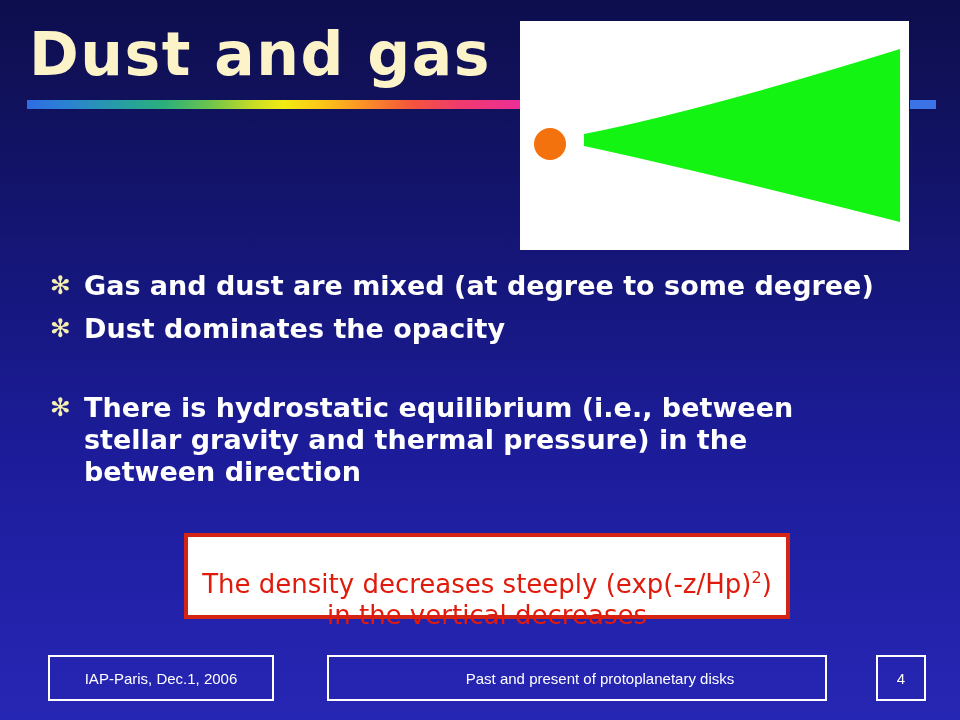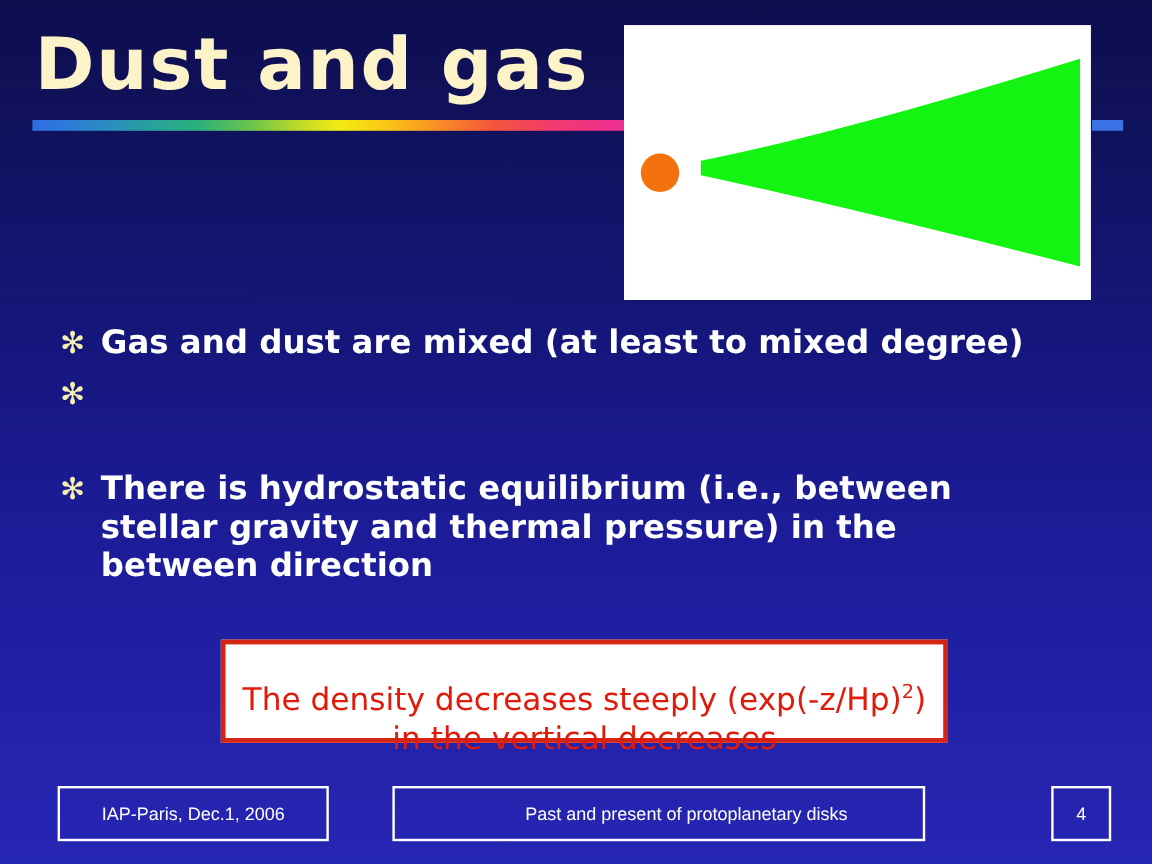--- a/index.html
+++ b/index.html
@@ -138,21 +138,21 @@
     box-sizing: border-box;
     display: flex;
     align-items: center;
     justify-content: center;
     color: #ffffff;
     font-family: "Liberation Sans", sans-serif;
     font-size: 15px;
     background: transparent;
   }
   #footer-date  { left: 48px;  top: 655px; width: 226px; height: 46px; }
-  #footer-title { left: 327px; top: 655px; width: 444px; height: 46px; padding-left: 46px; }
+  #footer-title { left: 327px; top: 655px; width: 500px; height: 46px; padding-left: 46px; }
   #footer-page  { left: 876px; top: 655px; width: 50px;  height: 46px; }
 </style>
 </head>
 <body>
 
 <div id="slide">
 
   <div id="title">Dust and gas</div>
 
   <div id="rainbow-left"></div>
@@ -164,25 +164,26 @@
       <rect x="0" y="0" width="389" height="229" fill="#ffffff"></rect>
 
       <path d="M 64 113 L 64 125 Q 180 150 380 201 L 380 28 Q 180 90 64 113 Z" fill="#13f413"></path>
 
       <circle cx="30" cy="123" r="16" fill="#f4720d"></circle>
     </svg>
   </div>
 
   <div class="bullet-row" id="bullet-1">
     <span class="bullet-mark">✻</span>
-    <span class="bullet-text">Gas and dust are mixed (at least to mixed degree)</span>
+    <span class="bullet-text">Gas and dust are mixed (at degree to some degree)</span>
   </div>
 
   <div class="bullet-row" id="bullet-2">
     <span class="bullet-mark">✻</span>
+    <span class="bullet-text">Dust dominates the opacity</span>
   </div>
 
   <div class="bullet-row" id="bullet-3">
     <span class="bullet-mark">✻</span>
     <span class="bullet-text">There is hydrostatic equilibrium (i.e., between stellar gravity and thermal pressure) in the between direction</span>
   </div>
 
   <div id="callout">
     <div id="callout-text">
       <span>The density decreases steeply (exp(-z/Hp)</span><sup>2</sup><span>)</span><br>

